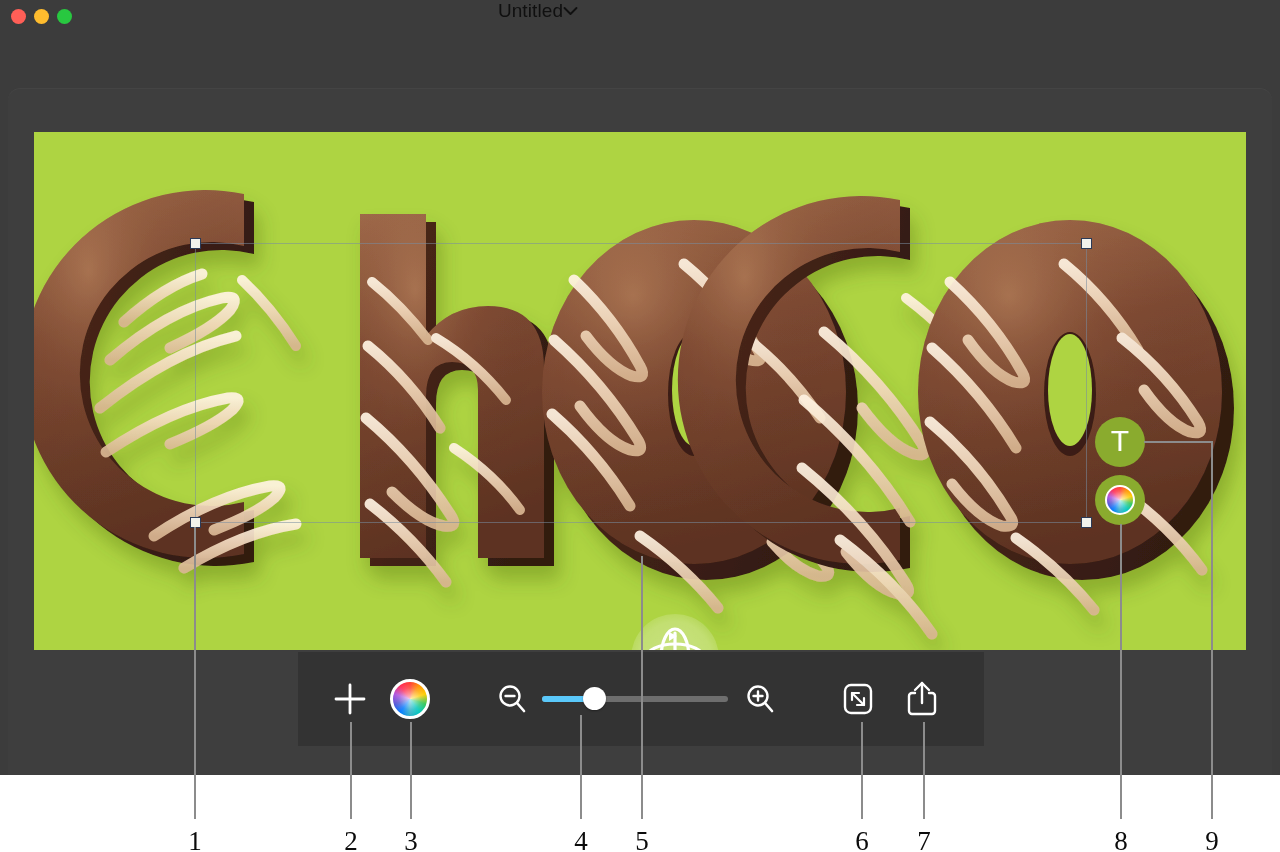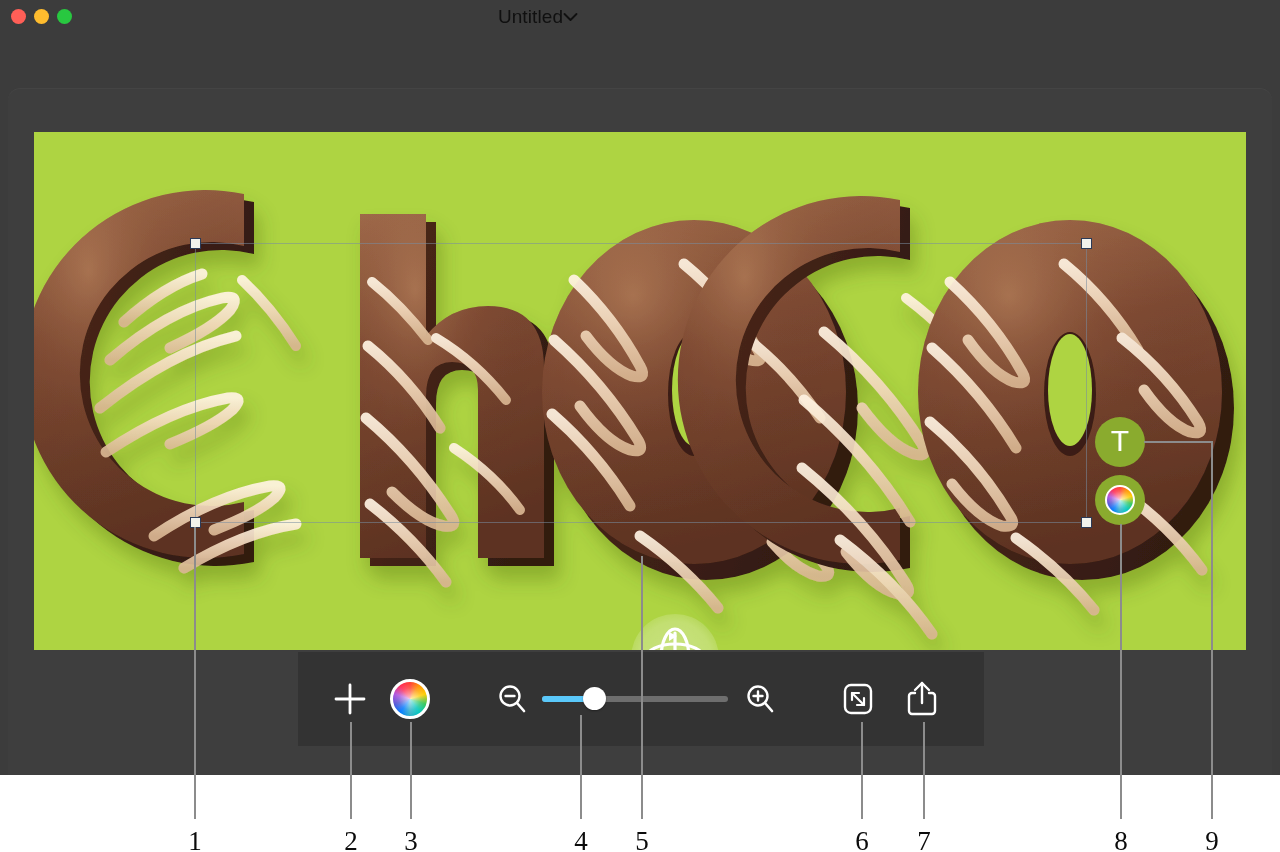--- a/index.html
+++ b/index.html
@@ -31,21 +31,21 @@
   .traffic-lights{
     position:absolute; left:11px; top:9px;
     display:flex; gap:8px; align-items:center;
   }
   .tl{width:15px;height:15px;border-radius:50%;}
   .tl.red{background:#ff5f57;}
   .tl.yellow{background:#febc2e;}
   .tl.green{background:#28c840;}
 
   .title-wrap{
-    position:absolute; left:0; top:6px; width:1076px;
+    position:absolute; left:0; top:0; width:1076px;
     display:flex; justify-content:center; align-items:center; 
   }
   .title-text{
     color:#101010; font-size:19px; font-weight:400; letter-spacing:.1px;
   }
   .chev{display:block;}
 
   
   .canvas{
     position:absolute; left:34px; top:132px; width:1212px; height:518px;

